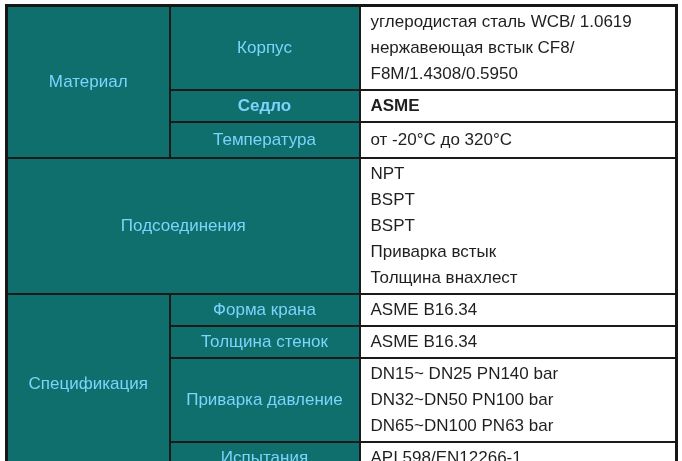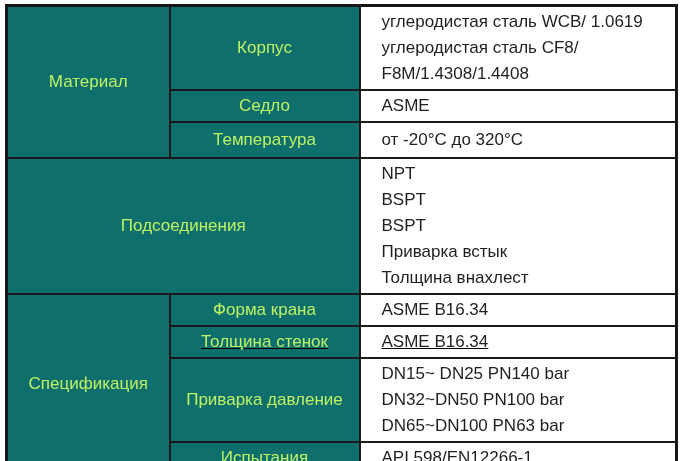--- a/index.html
+++ b/index.html
@@ -27,63 +27,63 @@
   }
   table.spec {
     border: 3px solid #161616;
   }
   col.c1 { width: 163px; }
   col.c2 { width: 190px; }
   col.c3 { width: 317px; }
 
   td.teal {
     background: #0e6f6d;
-    color: #bef264;
+    color: #7dd3fc;
     text-align: center;
     vertical-align: middle;
     font-size: 17px;
   }
   td.val {
     background: #ffffff;
     color: #1f1f1f;
     vertical-align: middle;
     font-size: 17px;
-    padding: 2px 8px 2px 21px;
+    padding: 2px 8px 2px 10px;
   }
   td.val .line {
     line-height: 26px;
     white-space: nowrap;
   }
   tr.r1 { height: 84px; }
-  tr.r2 { height: 30px; }
+  tr.r2 { height: 30px; font-weight: bold; }
   tr.r3 { height: 36px; }
   tr.r4 { height: 130px; }
   tr.r5 { height: 32px; }
-  tr.r6 { height: 29px; text-decoration: underline; }
+  tr.r6 { height: 29px; }
   tr.r7 { height: 82px; }
   tr.r8 { height: 30px; }
 </style>
 </head>
 <body>
 
 <div class="table-wrap">
   <table class="spec">
     <colgroup>
       <col class="c1">
       <col class="c2">
       <col class="c3">
     </colgroup>
     <tbody>
       <tr class="r1">
         <td class="teal" rowspan="3">Материал</td>
         <td class="teal">Корпус</td>
         <td class="val">
           <div class="line">углеродистая сталь WCB/ 1.0619</div>
-          <div class="line">углеродистая сталь CF8/</div>
-          <div class="line">F8M/1.4308/1.4408</div>
+          <div class="line">нержавеющая встык CF8/</div>
+          <div class="line">F8M/1.4308/0.5950</div>
         </td>
       </tr>
       <tr class="r2">
         <td class="teal">Седло</td>
         <td class="val">
           <div class="line">ASME</div>
         </td>
       </tr>
       <tr class="r3">
         <td class="teal">Температура</td>

